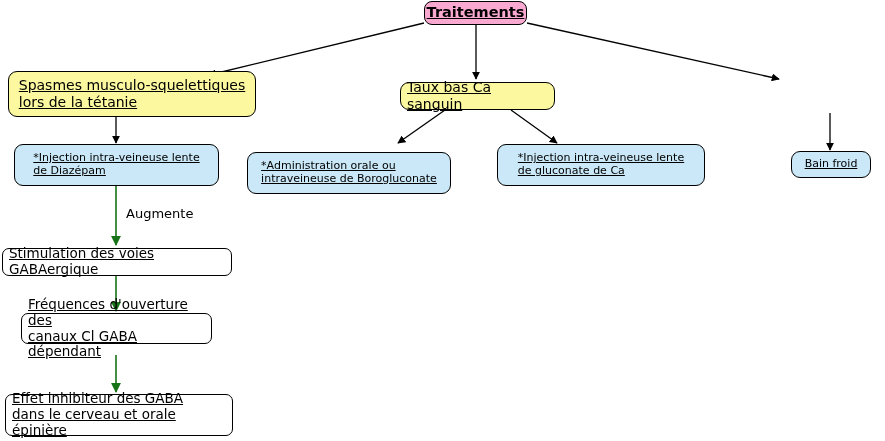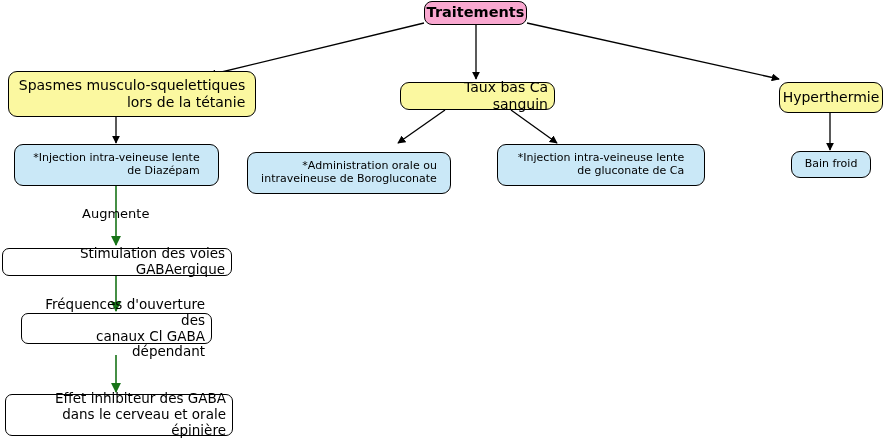--- a/index.html
+++ b/index.html
@@ -26,25 +26,26 @@
     pointer-events: none;
   }
   .node {
     position: absolute;
     box-sizing: border-box;
     border: 1px solid #000000;
     border-radius: 9px;
     display: flex;
     align-items: center;
     justify-content: center;
-    text-align: right;
+    text-align: left;
     color: #000000;
     line-height: 1.18;
     white-space: pre-line;
     padding: 0 6px;
+    text-decoration: underline;
   }
   .node-root {
     background: #f9a8d0;
     font-weight: bold;
     font-size: 14.5px;
     border-radius: 8px;
   }
   .node-cause {
     background: #fbf8a0;
     font-size: 14px;
@@ -56,20 +57,21 @@
   .node-effect {
     background: #ffffff;
     font-size: 13.5px;
     border-radius: 7px;
   }
   .edge-label {
     position: absolute;
     font-size: 13px;
     color: #000000;
     white-space: nowrap;
+    margin-left: 44px;
   }
 </style>
 </head>
 <body>
 
 <div id="canvas">
 
   <svg id="edges" viewBox="0 0 885 441" xmlns="http://www.w3.org/2000/svg">
     <defs>
       <marker id="arrow-black" viewBox="0 0 10 10" refX="9" refY="5" markerWidth="6.2" markerHeight="6.2" orient="auto-start-reverse">
@@ -101,21 +103,20 @@
     <line x1="116" y1="355" x2="116" y2="392" stroke="#177317" stroke-width="1.6" marker-end="url(#arrow-green)"></line>
   </svg>
 
   <div class="node node-root" style="left:424px; top:1px; width:103px; height:24px;">Traitements</div>
 
   <div class="node node-cause" style="left:8px; top:71px; width:248px; height:46px;">Spasmes musculo-squelettiques
 lors de la tétanie</div>
 
   <div class="node node-cause" style="left:400px; top:82px; width:155px; height:28px;">Taux bas Ca sanguin</div>
 
-  <div class="node node-cause" style="left:779px; top:82px; width:104px; height:31px;">Hyperthermie</div>
 
   <div class="node node-action" style="left:14px; top:144px; width:205px; height:42px;">*Injection intra-veineuse lente
 de Diazépam</div>
 
   <div class="node node-action" style="left:247px; top:144px; width:204px; height:42px;margin-top:8px;">*Administration orale ou
 intraveineuse de Borogluconate</div>
 
   <div class="node node-action" style="left:497px; top:144px; width:208px; height:42px;">*Injection intra-veineuse lente
 de gluconate de Ca</div>
 

